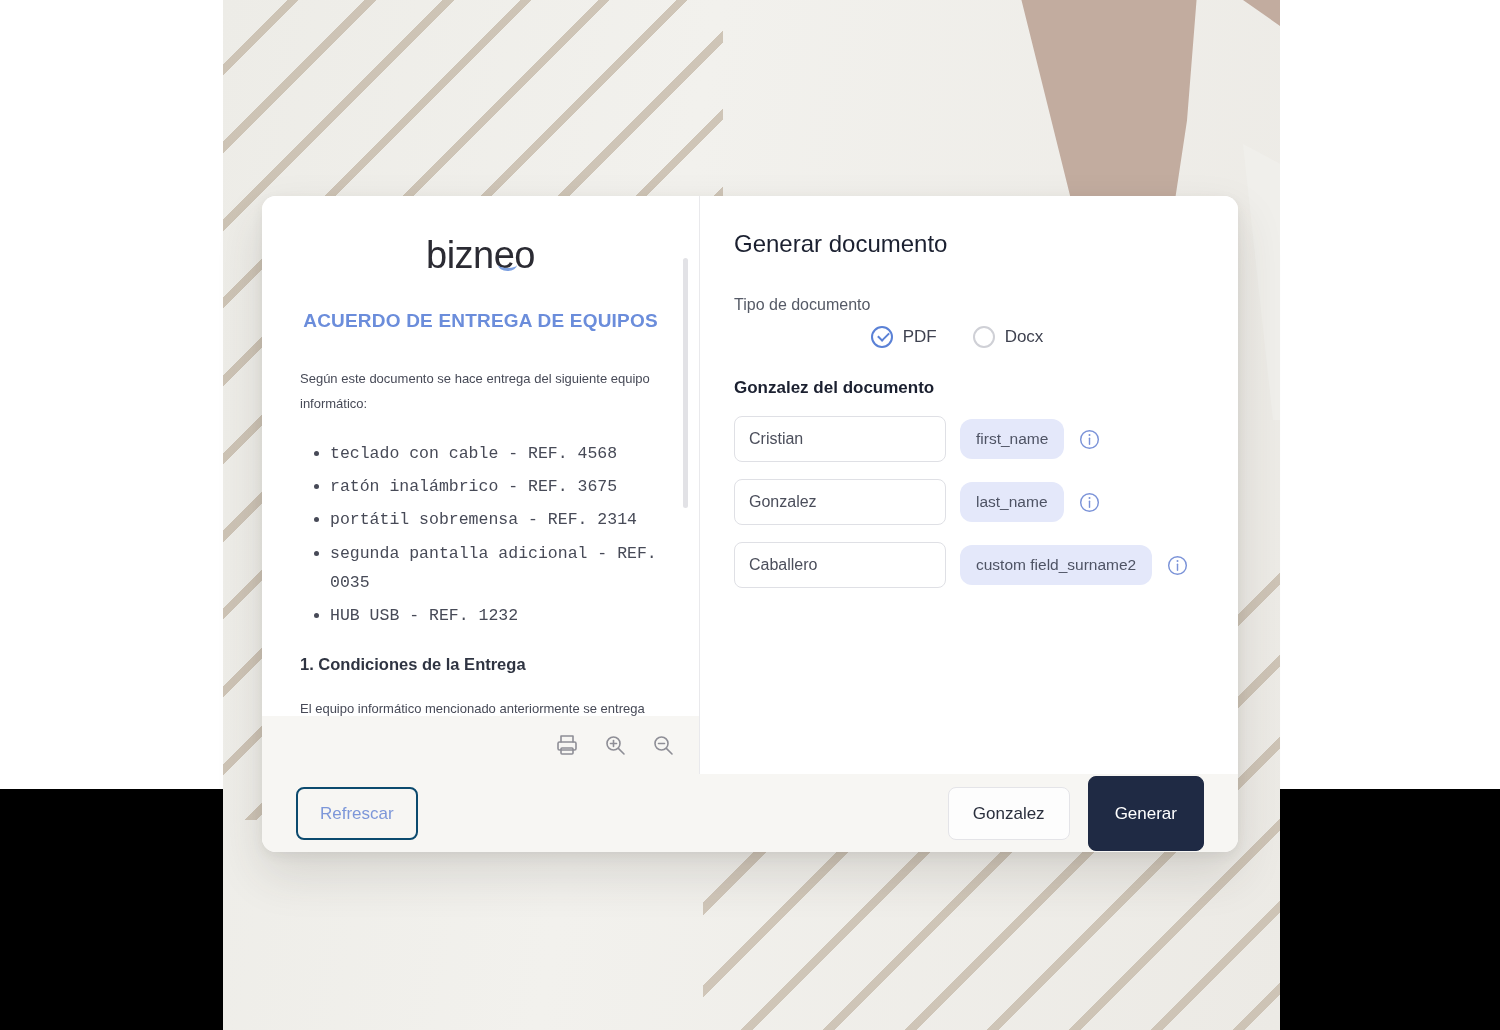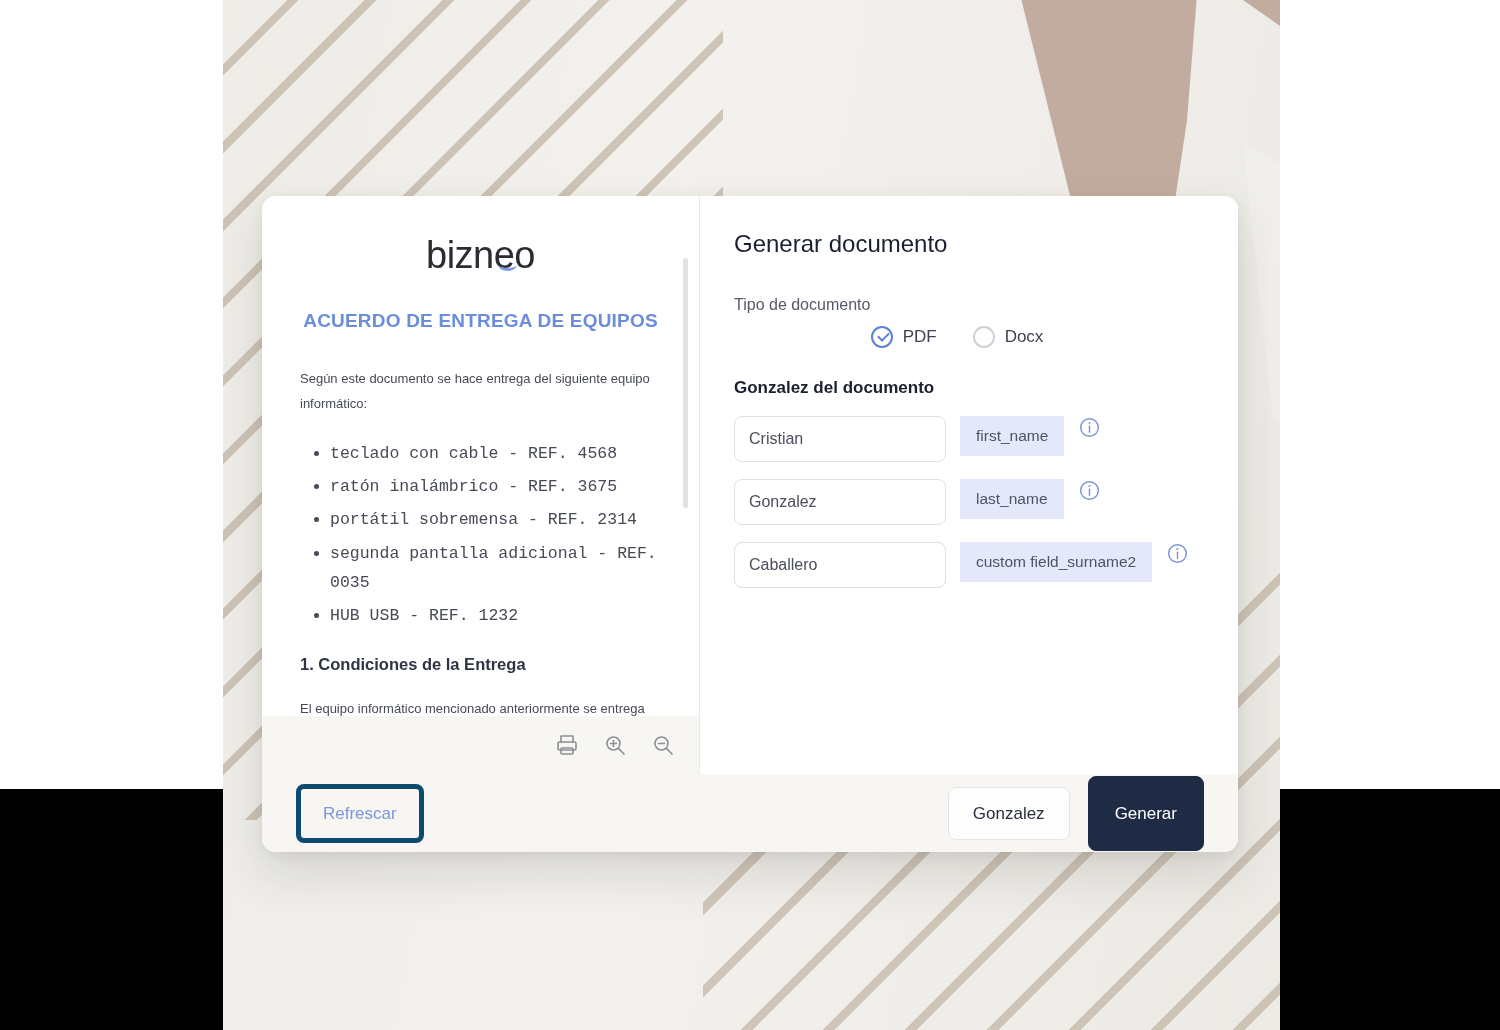--- a/index.html
+++ b/index.html
@@ -233,42 +233,42 @@
     color: #3f4250;
   }
   .section-label {
     font-size: 17px;
     font-weight: 700;
     color: #1b2030;
     margin: 0 0 18px 0;
   }
   .var-row {
     display: flex;
-    align-items: flex-start;
+    align-items: center;
     gap: 14px;
     margin-bottom: 17px;
   }
   .var-input {
     width: 212px;
     height: 46px;
     box-sizing: border-box;
     border: 1px solid #dfe0e5;
     border-radius: 8px;
     font-size: 16px;
     color: #4b4e5b;
     padding: 0 14px;
     background: #fff;
     font-family: "Liberation Sans", sans-serif;
     outline: none;
   }
   .var-tag {
     background: #e4e8fa;
     color: #4e5364;
     font-size: 15.5px;
-    border-radius: 0;
+    border-radius: 12px;
     padding: 12px 16px;
     white-space: nowrap;
     line-height: 1;
   }
   .info-icon {
     width: 23px; height: 23px;
     flex: none;
     color: #7b93d8;
     cursor: pointer;
   }
@@ -286,21 +286,21 @@
   }
   .btn {
     font-family: "Liberation Sans", sans-serif;
     cursor: pointer;
     border-radius: 8px;
     font-size: 17px;
     line-height: 1;
   }
   .btn-refresh {
     background: transparent;
-    border: 5px solid #0c4a6e;
+    border: 2px solid #0c4a6e;
     color: #7d97d9;
     padding: 16px 22px;
   }
   .footer-right { display: flex; align-items: center; gap: 18px; }
   .btn-cancel {
     background: #fdfdfd;
     border: 1px solid #e4e4e8;
     color: #2a2f3d;
     padding: 17px 24px;
   }

